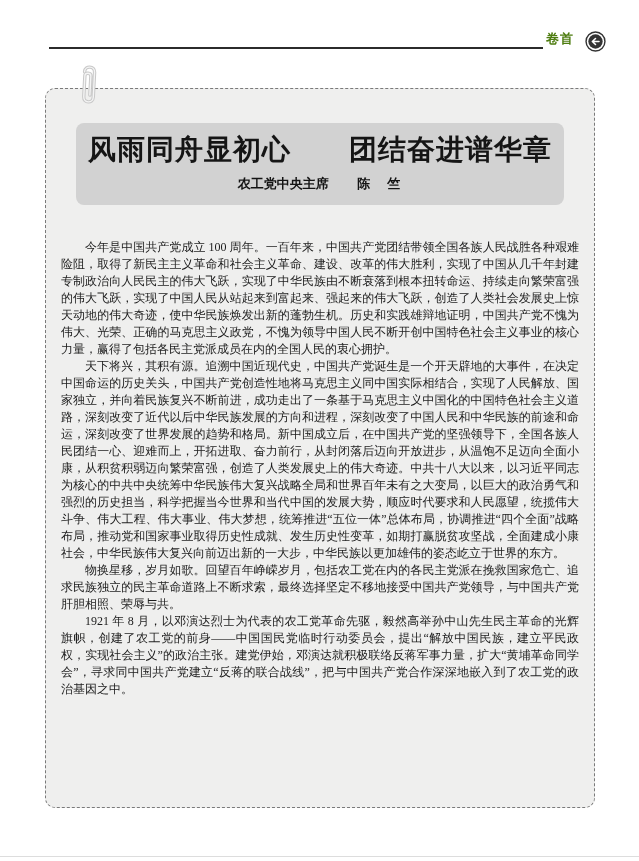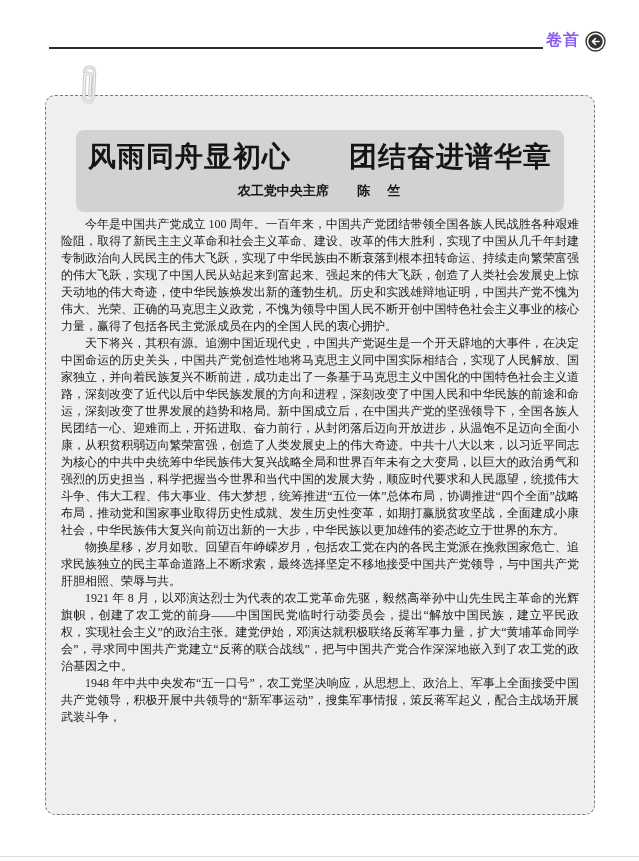--- a/index.html
+++ b/index.html
@@ -8,27 +8,27 @@
     position:relative; width:639px; height:861px; background:#ffffff;
     overflow:hidden; margin:0 auto;
   }
   
   .header-rule {
     position:absolute; left:49px; top:47px; width:494px; height:0;
     border-top:2px solid #2b2b2b;
   }
   .header-label {
     position:absolute; left:546px; top:30px;
-    font-size:16px; font-weight:bold; color:#8b5cf6; letter-spacing:1px;
+    font-size:13px; font-weight:bold; color:#4d7c0f; letter-spacing:1px;
     font-family:"Liberation Sans", sans-serif;
   }
   .header-icon { position:absolute; left:585px; top:31px; width:21px; height:21px; }
   
   .card {
-    position:absolute; left:45px; top:95px; width:550px; height:720px;
+    position:absolute; left:45px; top:88px; width:550px; height:720px;
     box-sizing:border-box;
     background:#efefee;
     border:1px dashed #7a7a7a; border-radius:10px;
     padding:0 15px;
   }
   .paperclip {
     position:absolute; left:76px; top:57px; width:26px; height:52px;
     transform:rotate(3deg); z-index:3;
   }
   .title-block {
@@ -37,21 +37,21 @@
     display:flex; flex-direction:column; align-items:center; justify-content:center;
   }
   .article-title {
     font-size:28px; font-weight:bold; color:#151515; line-height:1.1;
     letter-spacing:1px; white-space:pre; margin:0;
     font-family:"Liberation Sans", sans-serif;
   }
   .byline { margin-top:9px; font-size:13px; font-weight:bold; color:#141414; }
   .byline-name { margin-left:2.2em; letter-spacing:2px; }
   .article-body {
-    margin-top:4px;
+    margin-top:34px;
     font-family:"Liberation Serif", serif;
     font-size:12px; line-height:17px; color:#1c1c1c;
     text-align:justify;
   }
   .article-body p { margin:0; text-indent:2em; }
   .page-bottom-edge {
     position:absolute; left:0; top:856px; width:639px; height:1px; background:#dddddd;
   }
 </style>
 </head>
@@ -83,20 +83,19 @@
       <div class="byline">
         <span>农工党中央主席</span><span class="byline-name">陈　竺</span>
       </div>
     </div>
 
     <div class="article-body">
       <p>今年是中国共产党成立 100 周年。一百年来，中国共产党团结带领全国各族人民战胜各种艰难险阻，取得了新民主主义革命和社会主义革命、建设、改革的伟大胜利，实现了中国从几千年封建专制政治向人民民主的伟大飞跃，实现了中华民族由不断衰落到根本扭转命运、持续走向繁荣富强的伟大飞跃，实现了中国人民从站起来到富起来、强起来的伟大飞跃，创造了人类社会发展史上惊天动地的伟大奇迹，使中华民族焕发出新的蓬勃生机。历史和实践雄辩地证明，中国共产党不愧为伟大、光荣、正确的马克思主义政党，不愧为领导中国人民不断开创中国特色社会主义事业的核心力量，赢得了包括各民主党派成员在内的全国人民的衷心拥护。</p>
       <p>天下将兴，其积有源。追溯中国近现代史，中国共产党诞生是一个开天辟地的大事件，在决定中国命运的历史关头，中国共产党创造性地将马克思主义同中国实际相结合，实现了人民解放、国家独立，并向着民族复兴不断前进，成功走出了一条基于马克思主义中国化的中国特色社会主义道路，深刻改变了近代以后中华民族发展的方向和进程，深刻改变了中国人民和中华民族的前途和命运，深刻改变了世界发展的趋势和格局。新中国成立后，在中国共产党的坚强领导下，全国各族人民团结一心、迎难而上，开拓进取、奋力前行，从封闭落后迈向开放进步，从温饱不足迈向全面小康，从积贫积弱迈向繁荣富强，创造了人类发展史上的伟大奇迹。中共十八大以来，以习近平同志为核心的中共中央统筹中华民族伟大复兴战略全局和世界百年未有之大变局，以巨大的政治勇气和强烈的历史担当，科学把握当今世界和当代中国的发展大势，顺应时代要求和人民愿望，统揽伟大斗争、伟大工程、伟大事业、伟大梦想，统筹推进“五位一体”总体布局，协调推进“四个全面”战略布局，推动党和国家事业取得历史性成就、发生历史性变革，如期打赢脱贫攻坚战，全面建成小康社会，中华民族伟大复兴向前迈出新的一大步，中华民族以更加雄伟的姿态屹立于世界的东方。</p>
       <p>物换星移，岁月如歌。回望百年峥嵘岁月，包括农工党在内的各民主党派在挽救国家危亡、追求民族独立的民主革命道路上不断求索，最终选择坚定不移地接受中国共产党领导，与中国共产党肝胆相照、荣辱与共。</p>
       <p>1921 年 8 月，以邓演达烈士为代表的农工党革命先驱，毅然高举孙中山先生民主革命的光辉旗帜，创建了农工党的前身——中国国民党临时行动委员会，提出“解放中国民族，建立平民政权，实现社会主义”的政治主张。建党伊始，邓演达就积极联络反蒋军事力量，扩大“黄埔革命同学会”，寻求同中国共产党建立“反蒋的联合战线”，把与中国共产党合作深深地嵌入到了农工党的政治基因之中。</p>
-      <p>1948 年中共中央发布“五一口号”，农工党坚决响应，从思想上、政治上、军事上全面接受中国共产党领导，积极开展中共领导的“新军事运动”，搜集军事情报，策反蒋军起义，配合主战场开展武装斗争，</p>
     </div>
 
   </div>
 
   <div class="page-bottom-edge"></div>
 
 </div>
 
 </body></html>

